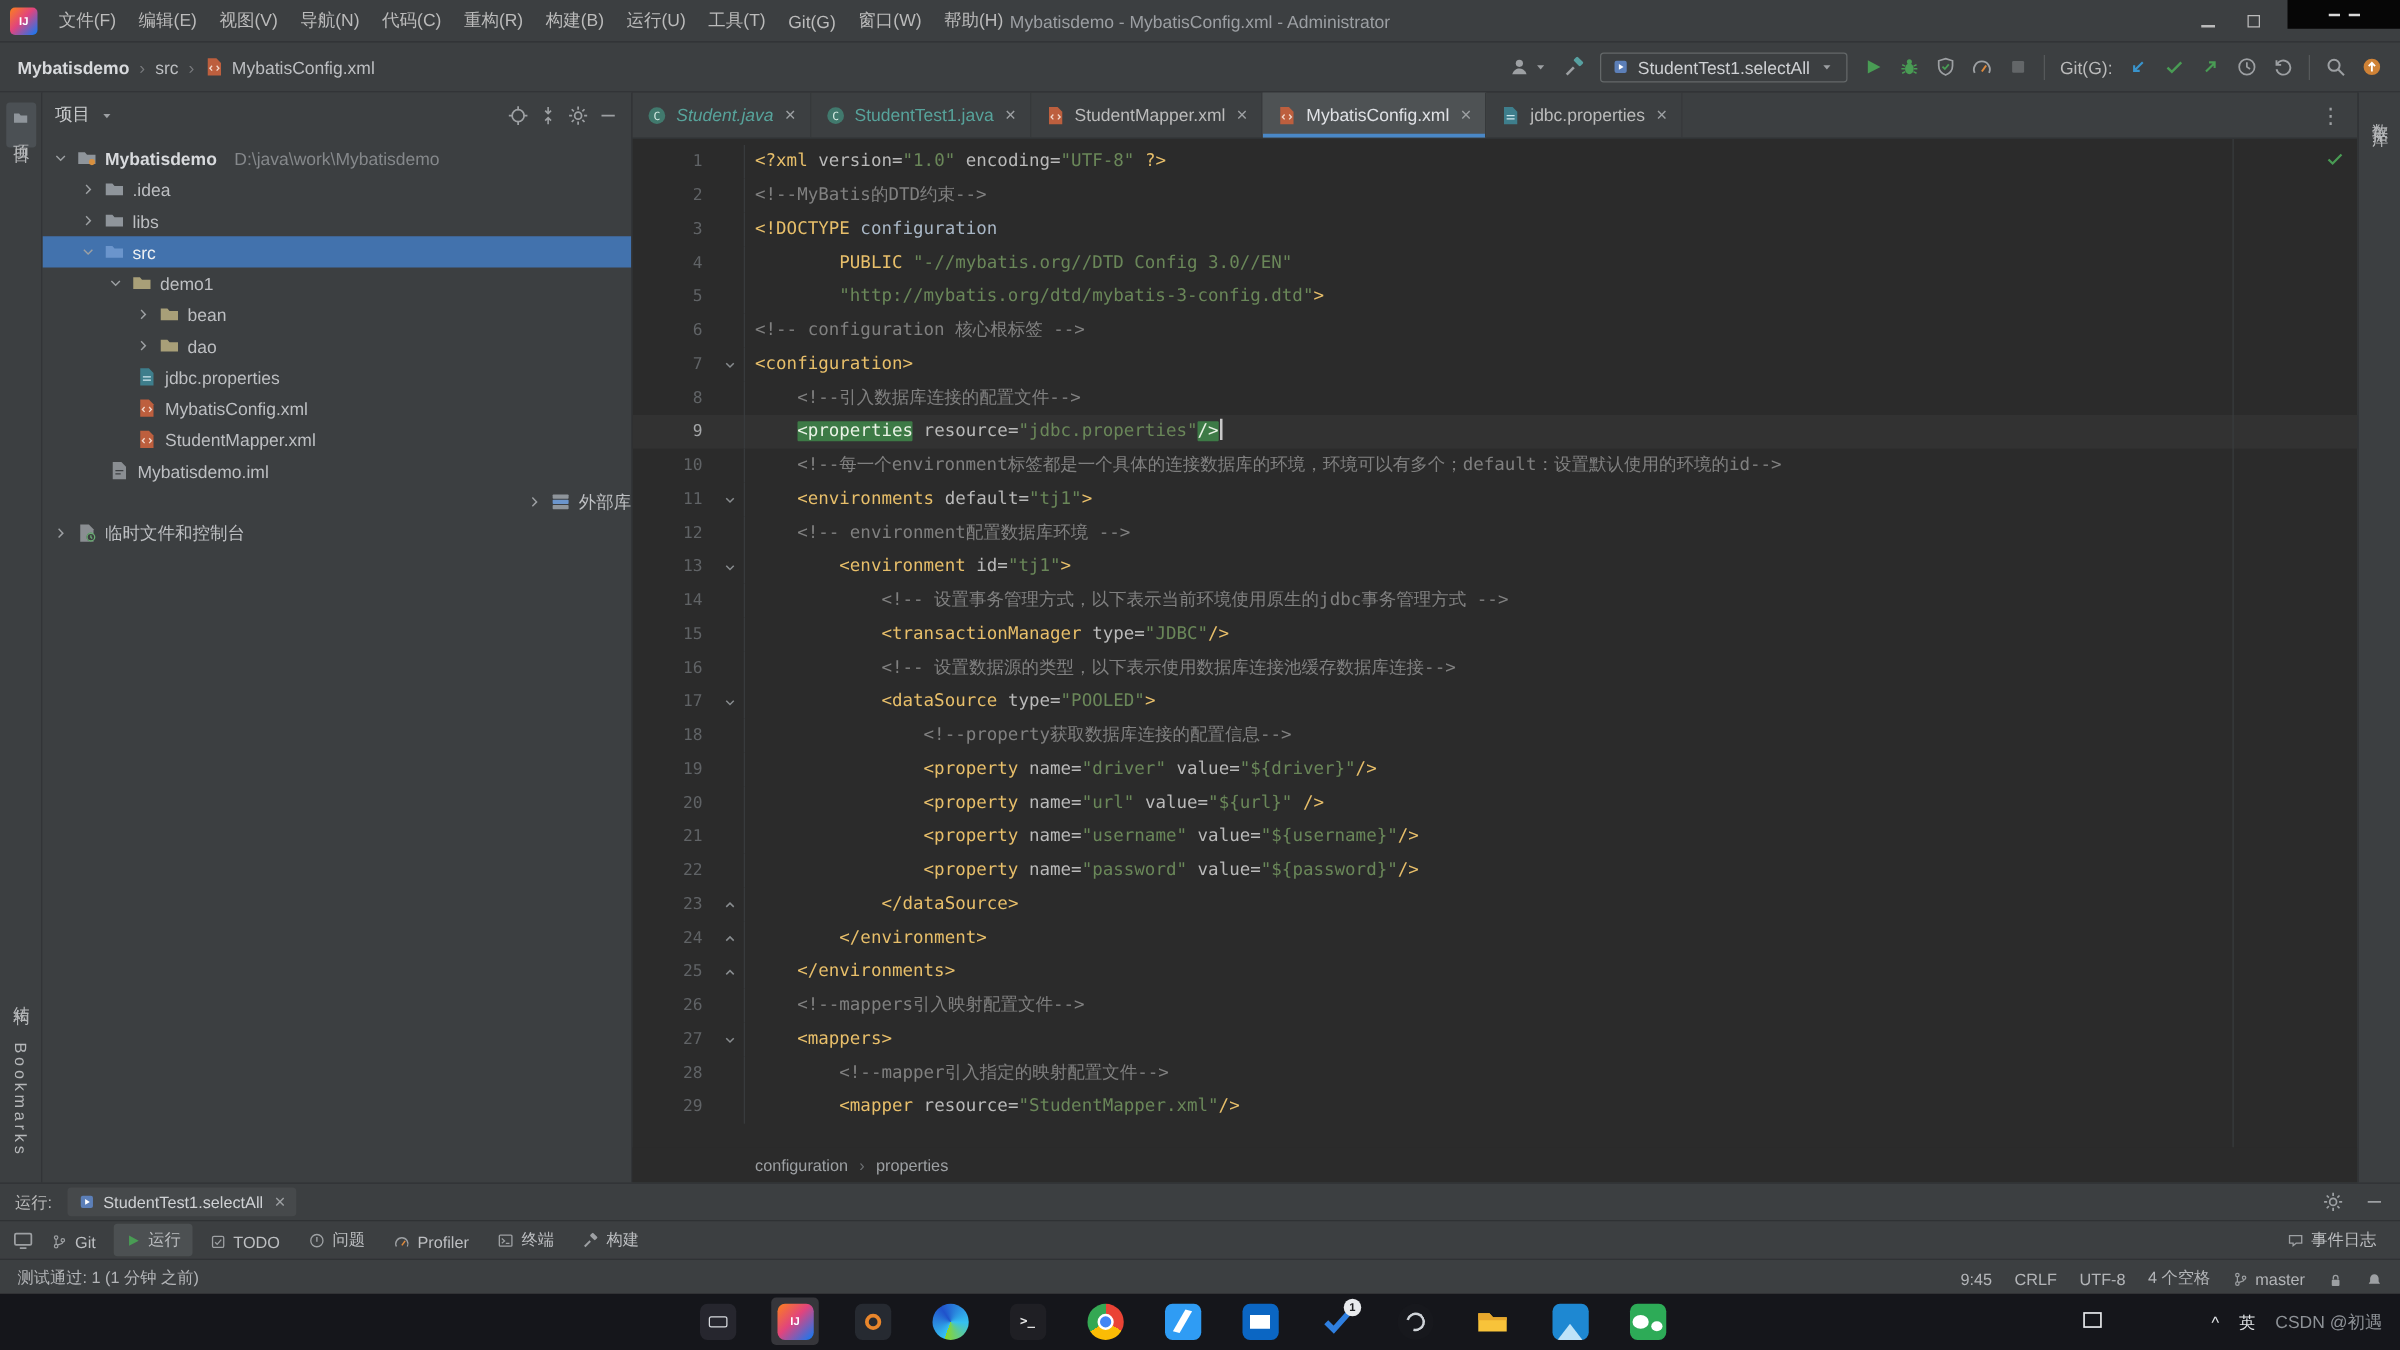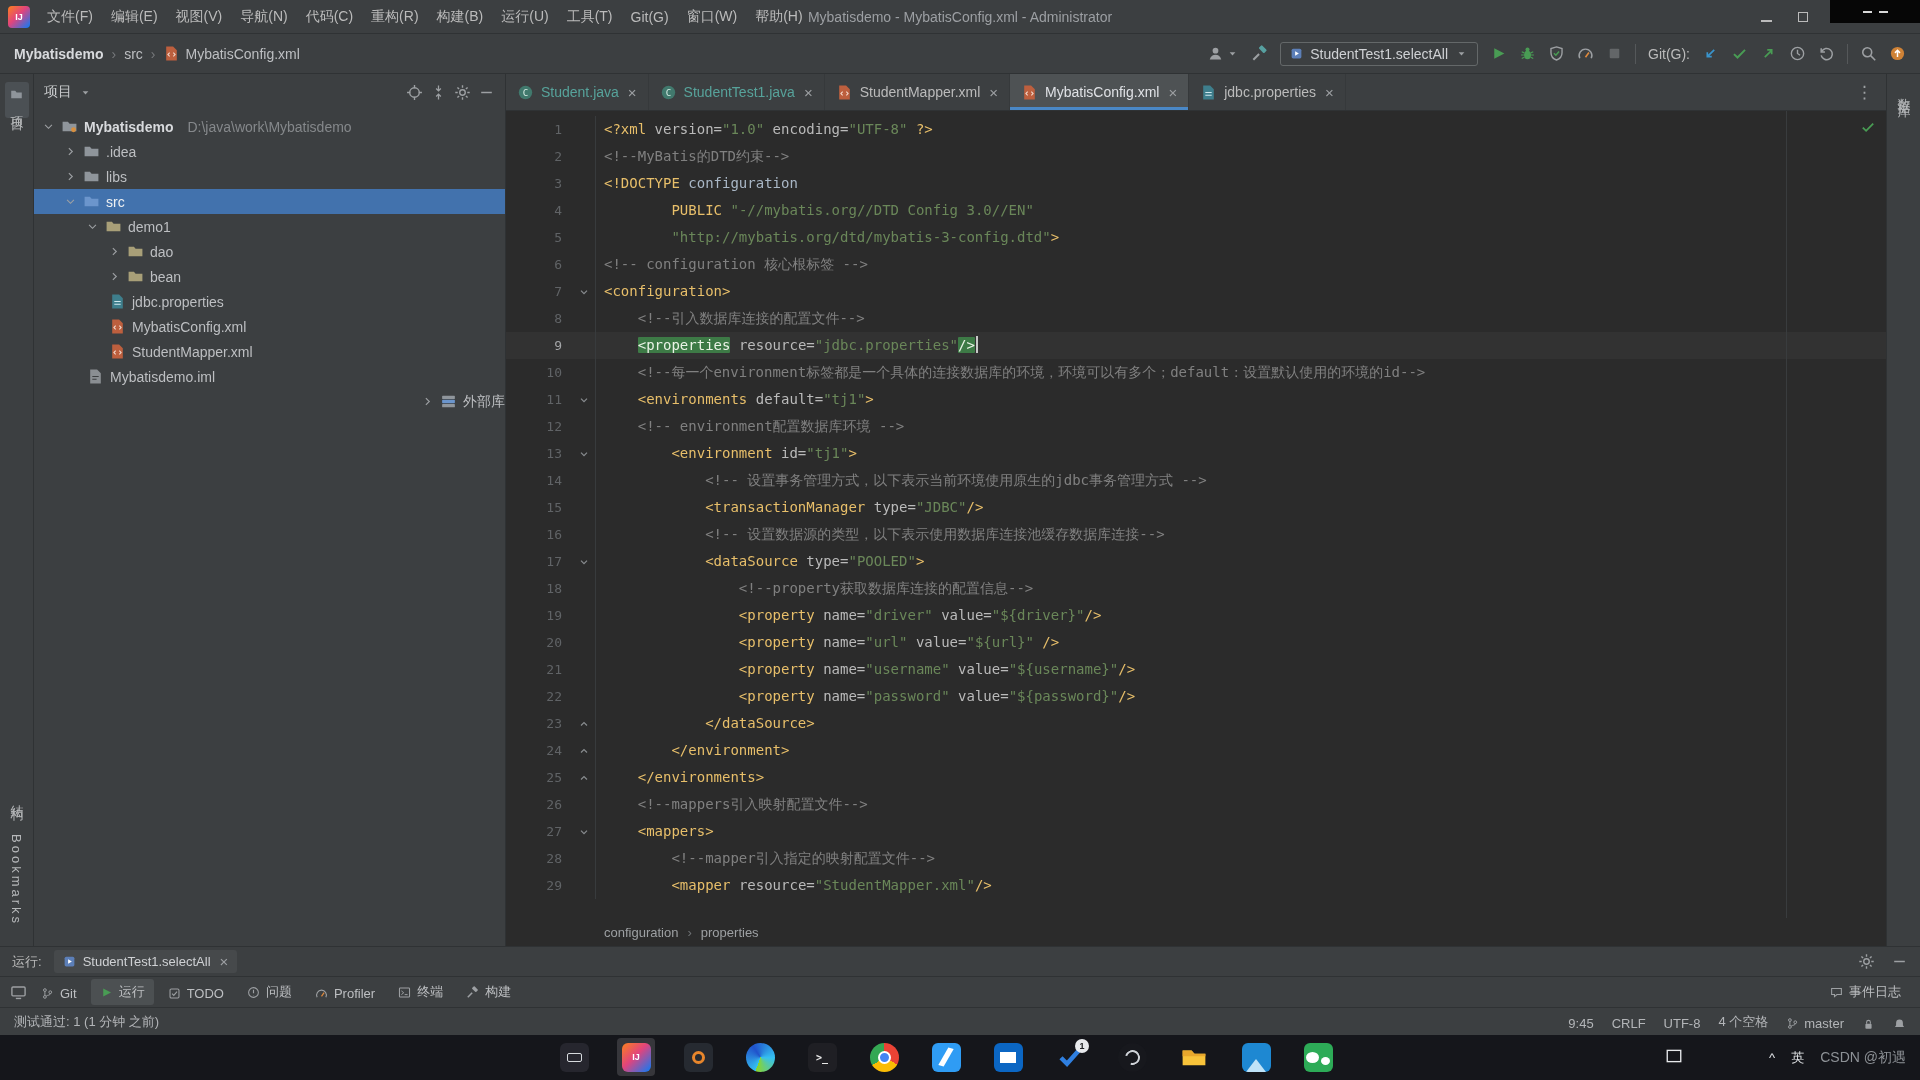--- a/index.html
+++ b/index.html
@@ -421,34 +421,34 @@
             <span class="ic small">
               <svg viewBox="0 0 16 16">
                 <path d="M6 3.8l4.2 4.2L6 12.2" fill="none" stroke="#9da0a3" stroke-width="1.4"></path>
               </svg>
             </span>
             <span class="ic">
               <svg viewBox="0 0 16 16">
                 <path d="M1.5 3.5h5l1.6 2h6.4v7H1.5z" fill="#a89f78"></path>
               </svg>
             </span>
-            <span class="tree-label">dao</span>
+            <span class="tree-label">bean</span>
           </div>
           <div class="tree-row" style="padding-left: 74px;">
             <span class="ic small">
               <svg viewBox="0 0 16 16">
                 <path d="M6 3.8l4.2 4.2L6 12.2" fill="none" stroke="#9da0a3" stroke-width="1.4"></path>
               </svg>
             </span>
             <span class="ic">
               <svg viewBox="0 0 16 16">
                 <path d="M1.5 3.5h5l1.6 2h6.4v7H1.5z" fill="#a89f78"></path>
               </svg>
             </span>
-            <span class="tree-label">bean</span>
+            <span class="tree-label">dao</span>
           </div>
           <div class="tree-row" style="padding-left: 52px;">
             <span class="chev-sp"></span>
             <span class="ic">
               <svg viewBox="0 0 16 16">
                 <path d="M3 1.5h6.5l3.5 3.5v9.5H3z" fill="#3e7e8c"></path>
                 <path d="M5 8h6M5 10.5h6" stroke="#cfe8ee" stroke-width="1"></path>
               </svg>
             </span>
             <span class="tree-label">jdbc.properties</span>
@@ -491,33 +491,49 @@
             </span>
             <span class="ic">
               <svg viewBox="0 0 16 16">
                 <rect x="2" y="2.5" width="12" height="3.2" rx=".6" fill="#8f959b"></rect>
                 <rect x="2" y="6.4" width="12" height="3.2" rx=".6" fill="#6b95cc"></rect>
                 <rect x="2" y="10.3" width="12" height="3.2" rx=".6" fill="#8f959b"></rect>
               </svg>
             </span>
             <span class="tree-label">外部库</span>
           </div>
+          <div class="tree-row" style="padding-left: 8px;">
+            <span class="ic small">
+              <svg viewBox="0 0 16 16">
+                <path d="M6 3.8l4.2 4.2L6 12.2" fill="none" stroke="#9da0a3" stroke-width="1.4"></path>
+              </svg>
+            </span>
+            <span class="ic">
+              <svg viewBox="0 0 16 16">
+                <path d="M3 1.5h6.5l3.5 3.5v9.5H3z" fill="#8a8e92"></path>
+                <circle cx="11" cy="11" r="3.3" fill="#3c3f41"></circle>
+                <circle cx="11" cy="11" r="2.9" fill="none" stroke="#6aab73" stroke-width="1"></circle>
+                <path d="M11 9.6V11l1 1" stroke="#6aab73" fill="none" stroke-width="1"></path>
+              </svg>
+            </span>
+            <span class="tree-label">临时文件和控制台</span>
+          </div>
         </div>
     </aside>
 
     <section class="editor-col">
       <div class="tabbar">
           <div class="tab">
             <span class="ic">
               <svg viewBox="0 0 16 16">
                 <circle cx="8" cy="8" r="6.3" fill="#41796d"></circle>
                 <text x="8" y="11" text-anchor="middle" font-size="8.5" fill="#d6ece4" font-family="monospace">C</text>
               </svg>
             </span>
-            <span class="tab-label" style="color: rgb(87, 163, 155);">Student.java</span>
+            <span class="tab-label" style="color: rgb(87, 163, 155); font-style: italic;">Student.java</span>
             <span class="tab-close">×</span>
           </div>
           <div class="tab">
             <span class="ic">
               <svg viewBox="0 0 16 16">
                 <circle cx="8" cy="8" r="6.3" fill="#41796d"></circle>
                 <text x="8" y="11" text-anchor="middle" font-size="8.5" fill="#d6ece4" font-family="monospace">C</text>
               </svg>
             </span>
             <span class="tab-label" style="color: rgb(87, 163, 155);">StudentTest1.java</span>

